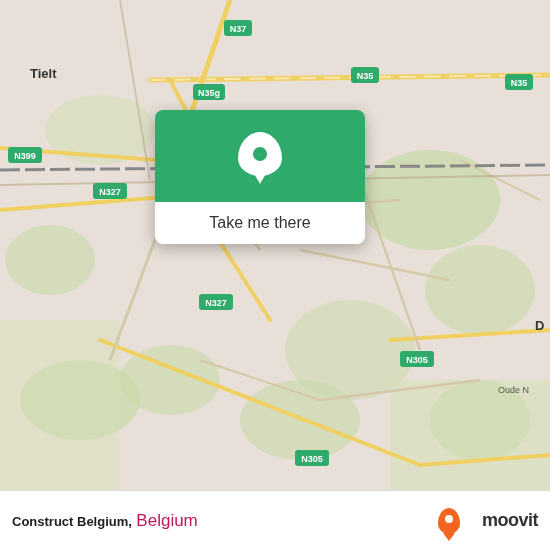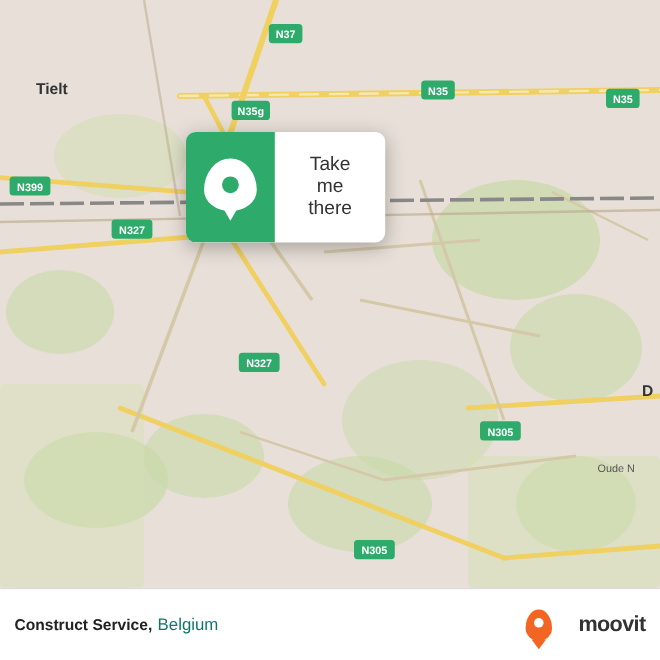--- a/index.html
+++ b/index.html
@@ -24,27 +24,27 @@
     #map-svg {
       width: 100%;
       height: 100%;
     }
 
     
     #popup-card {
       position: absolute;
       top: 110px;
       left: 155px;
-      width: 166px;
+      width: 210px;
       background: white;
       border-radius: 8px;
       box-shadow: 0 4px 16px rgba(0,0,0,0.28);
       overflow: hidden;
       display: flex;
-      flex-direction: row;
+      flex-direction: column;
       align-items: center;
     }
 
     #popup-green-area {
       width: 100%;
       background: #2eaa6a;
       display: flex;
       align-items: center;
       justify-content: center;
       padding: 22px 0 18px 0;
@@ -118,22 +118,22 @@
       flex: 1;
     }
 
     #place-name {
       font-size: 13px;
       font-weight: 600;
       color: #222;
     }
 
     #place-country {
-      font-size: 14px;
-      color: #0f766e;
+      font-size: 17px;
+      color: #be185d;
     }
 
     #moovit-logo {
       display: flex;
       align-items: center;
       gap: 18px;
       margin-left: auto;
     }
 
     .moovit-pin {
@@ -269,21 +269,21 @@
         </div>
       </div>
     </div>
     <div id="popup-label">Take me there</div>
 
   </div>
 </div>
 
 <div id="bottom-bar">
   <div>
-    <span id="place-name">Construct Service,</span>
+    <span id="place-name">Construct Belgium,</span>
     <span id="place-country">Belgium</span>
   </div>
   <div id="moovit-logo">
     <div class="moovit-pin">
       <div class="moovit-pin-dot"></div>
     </div>
     <span id="moovit-text">moovit</span>
   </div>
 </div>
 

